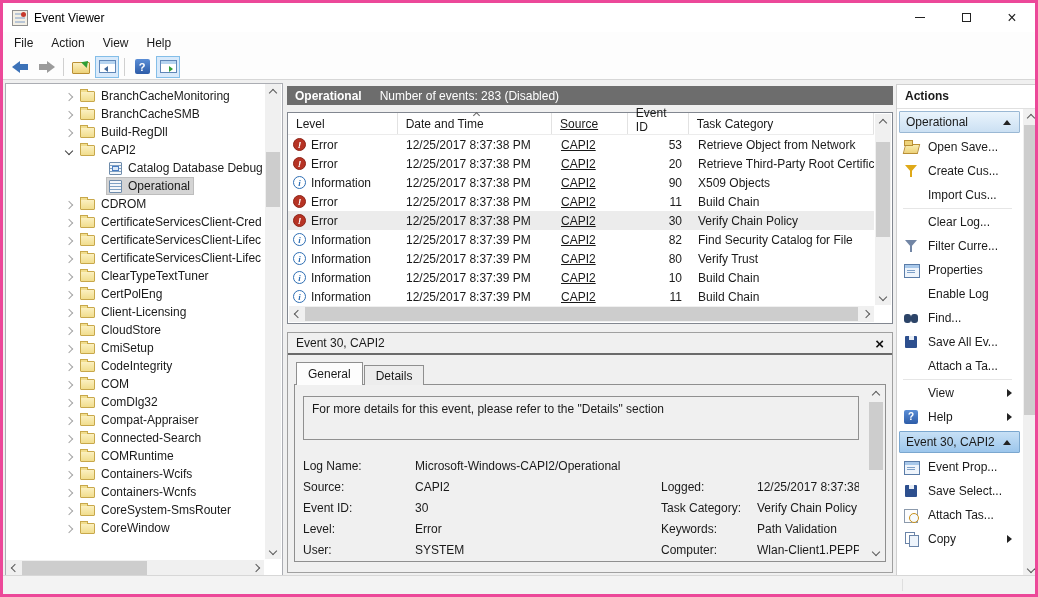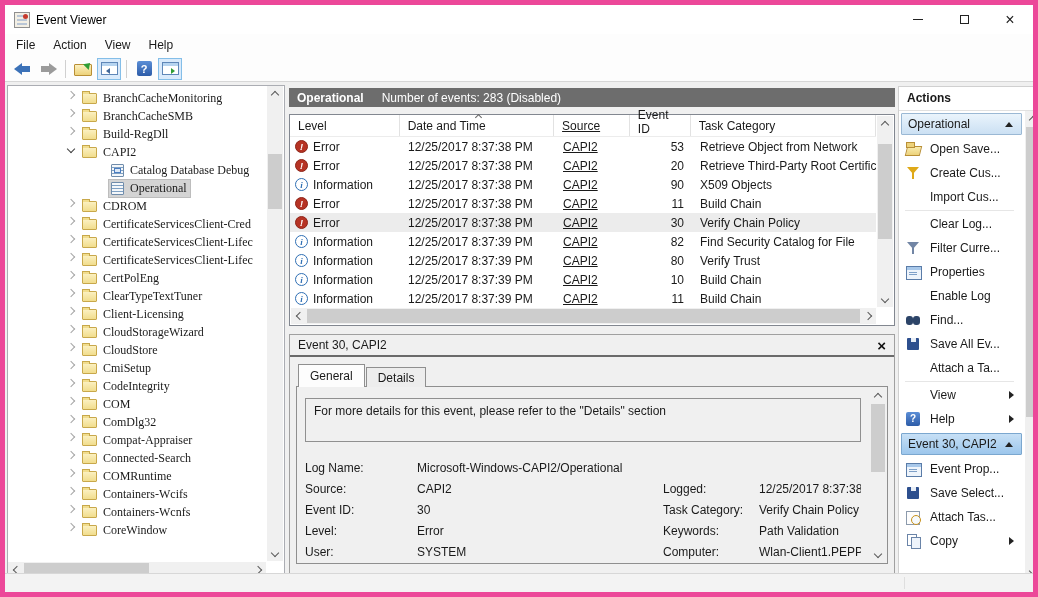--- a/index.html
+++ b/index.html
@@ -1,18 +1,18 @@
 <!DOCTYPE html>
 <html><head>
 <meta charset="utf-8">
 <style>
 * { margin:0; padding:0; box-sizing:border-box; }
 html,body { width:1038px; height:597px; }
 body { font-family:"Liberation Sans","DejaVu Sans",sans-serif; font-size:12px; color:#1a1a1a; background:#fff; }
-.window { position:relative; width:1038px; height:597px; border:5px solid #ec4899; background:#fef9c3; overflow:hidden; }
+.window { position:relative; width:1038px; height:597px; border:3px solid #ec4899; background:#fef9c3; overflow:hidden; }
 
 
 .titlebar { position:absolute; left:0; top:0; right:0; height:29px; background:#fff; display:flex; align-items:center; }
 .appico { width:16px; height:16px; margin:0 6px 0 9px; position:relative; background:#f3efe4; border:1px solid #8f8f8f; flex:none; }
 .appico::before { content:""; position:absolute; left:2px; top:2px; right:2px; height:10px;
   background:repeating-linear-gradient(#b9c6d6 0 2px,transparent 2px 4px); }
 .appico::after { content:""; position:absolute; right:1px; top:1px; width:5px; height:5px; background:#c6392c; border-radius:50%; }
 .title-text { font-size:12px; color:#000; }
 .win-controls { position:absolute; right:0; top:0; height:29px; display:flex; }
 .wbtn { width:46px; height:29px; display:flex; align-items:center; justify-content:center; }
@@ -51,21 +51,21 @@
 .sb-thumb { position:absolute; background:#cdcdcd; }
 .chv { width:6px; height:6px; border-right:1.5px solid #5a5a5a; border-bottom:1.5px solid #5a5a5a; display:block; }
 .chv.up { transform:rotate(-135deg); margin-top:3px; }
 .chv.down { transform:rotate(45deg); margin-top:-2px; }
 .chv.left { transform:rotate(135deg); margin-left:3px; }
 .chv.right { transform:rotate(-45deg); margin-left:-2px; }
 
 
 .tree-panel { position:absolute; left:2px; top:80px; width:278px; height:495px; background:#fff; border:1px solid #abadb3; }
 .tree-rows { position:absolute; left:0; top:3px; right:18px; bottom:18px; overflow:hidden; white-space:nowrap; }
-.trow { height:18px; display:flex; align-items:flex-start;font-family:Liberation Serif, serif; }
+.trow { height:18px; display:flex; align-items:flex-end; }
 .trow.lvl0 { padding-left:57px; }
 .trow.lvl1 { padding-left:100px; }
 .chevtree { width:14px; height:14px; position:relative; flex:none; }
 .chevtree.col::before { content:""; position:absolute; left:3px; top:3px; width:5px; height:5px; border-right:1.2px solid #a6a6a6; border-top:1.2px solid #a6a6a6; transform:rotate(45deg); }
 .chevtree.exp::before { content:""; position:absolute; left:3px; top:3px; width:5px; height:5px; border-right:1.4px solid #404040; border-bottom:1.4px solid #404040; transform:rotate(45deg); }
 .selwrap { display:inline-flex; align-items:center; padding:1px 3px 1px 2px; border:1px solid transparent; }
 .trow.selected .selwrap { background:#d4d4d4; border-color:#bdbdbd; }
 .ticon { width:15px; height:11px; margin-right:6px; flex:none; position:relative; background:linear-gradient(#fbf0c0,#f1dd8d); border:1px solid #c8a84b; border-radius:1px; }
 .ticon::before { content:""; position:absolute; top:-3px; left:-1px; width:6px; height:2px; background:#f1dd8d; border:1px solid #c8a84b; border-bottom:none; }
 .ticon.log,.ticon.logdbg { width:13px; height:13px; background:repeating-linear-gradient(#f4f7fa 0 2px,#7fa1c4 2px 3px); border:1px solid #6f8cab; }
@@ -260,48 +260,41 @@
           <span class="chevtree col"></span>
           <span class="selwrap">
             <span class="ticon"></span>
             <span>CertificateServicesClient-Lifec</span>
           </span>
         </div>
       <div class="trow lvl0">
           <span class="chevtree col"></span>
           <span class="selwrap">
             <span class="ticon"></span>
+            <span>ClearTypeTextTuner</span>
+          </span>
+        </div>
+      <div class="trow lvl0">
+          <span class="chevtree col"></span>
+          <span class="selwrap">
+            <span class="ticon"></span>
             <span>CertPolEng</span>
           </span>
         </div>
       <div class="trow lvl0">
           <span class="chevtree col"></span>
           <span class="selwrap">
             <span class="ticon"></span>
-            <span>ClearTypeTextTuner</span>
-          </span>
-        </div>
-      <div class="trow lvl0">
-          <span class="chevtree col"></span>
-          <span class="selwrap">
-            <span class="ticon"></span>
             <span>Client-Licensing</span>
           </span>
         </div>
       <div class="trow lvl0">
           <span class="chevtree col"></span>
           <span class="selwrap">
             <span class="ticon"></span>
-            <span>CloudStorageWizard</span>
-          </span>
-        </div>
-      <div class="trow lvl0">
-          <span class="chevtree col"></span>
-          <span class="selwrap">
-            <span class="ticon"></span>
             <span>CloudStore</span>
           </span>
         </div>
       <div class="trow lvl0">
           <span class="chevtree col"></span>
           <span class="selwrap">
             <span class="ticon"></span>
             <span>CmiSetup</span>
           </span>
         </div>
@@ -352,20 +345,27 @@
           <span class="selwrap">
             <span class="ticon"></span>
             <span>Containers-Wcifs</span>
           </span>
         </div>
       <div class="trow lvl0">
           <span class="chevtree col"></span>
           <span class="selwrap">
             <span class="ticon"></span>
             <span>Containers-Wcnfs</span>
+          </span>
+        </div>
+      <div class="trow lvl0">
+          <span class="chevtree col"></span>
+          <span class="selwrap">
+            <span class="ticon"></span>
+            <span>CoreSystem-SmsRouter</span>
           </span>
         </div>
       <div class="trow lvl0">
           <span class="chevtree col"></span>
           <span class="selwrap">
             <span class="ticon"></span>
             <span>CoreWindow</span>
           </span>
         </div>
     </div>

